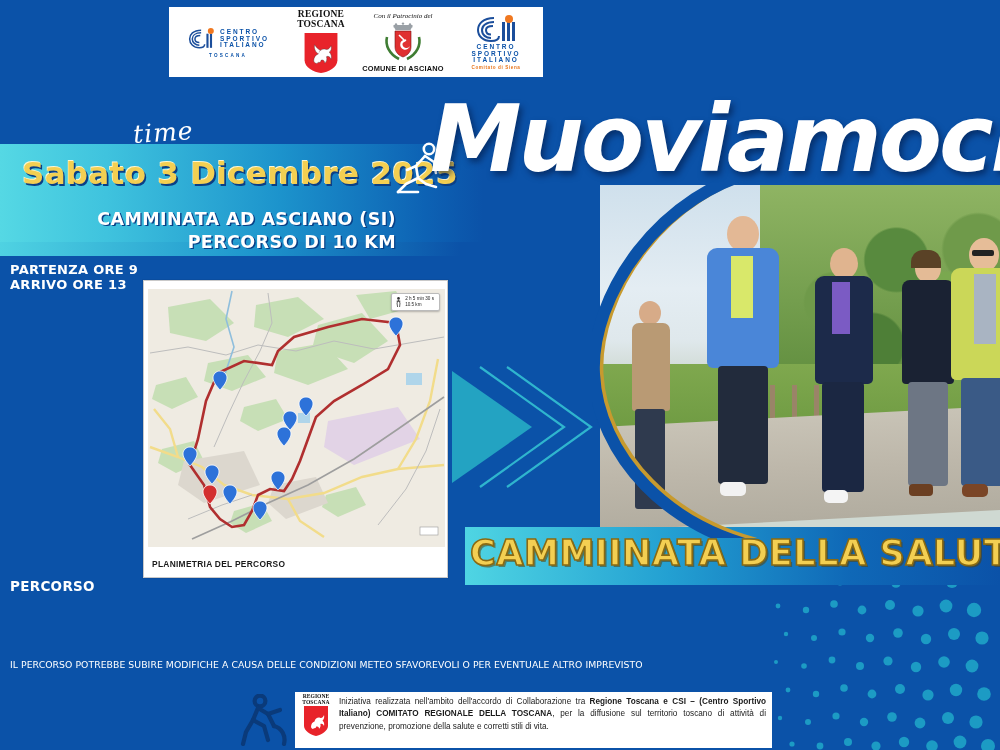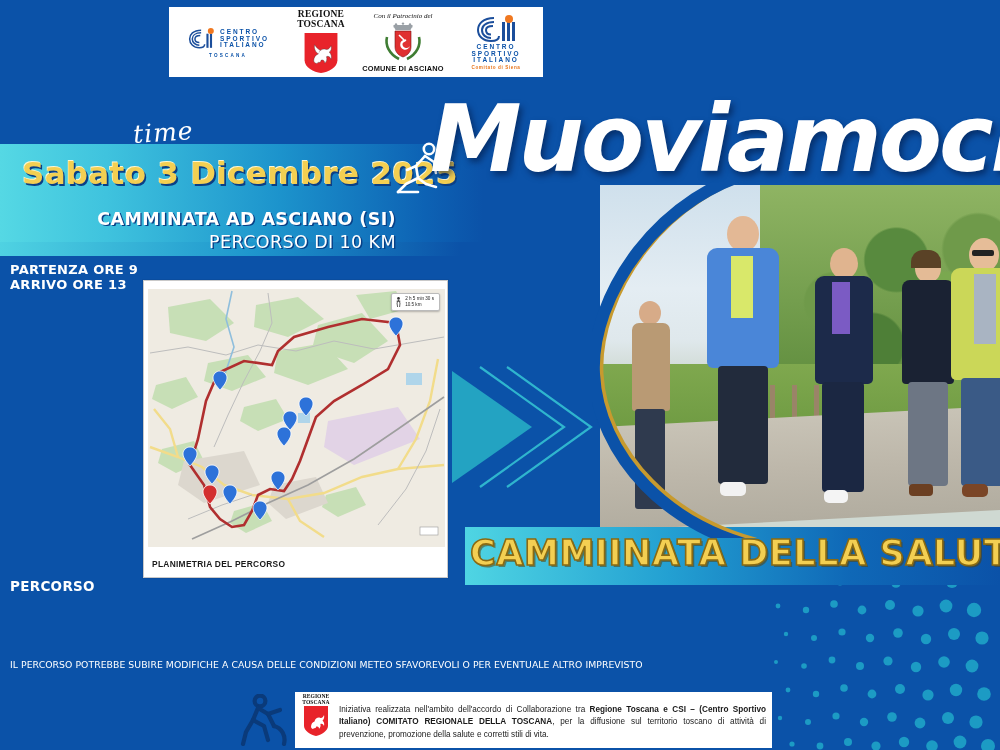--- a/index.html
+++ b/index.html
@@ -82,21 +82,21 @@
 
   .sub1 {
     position:absolute; right:604px; top:209px;
     font-family:"DejaVu Sans", sans-serif; font-weight:bold;
     font-size:17.5px; color:#ffffff; letter-spacing:0.4px;
     text-shadow:1.4px 1.4px 0 #083f86;
     white-space:nowrap;
   }
   .sub2 {
     position:absolute; right:604px; top:232px;
-    font-family:"DejaVu Sans", sans-serif; font-weight:normal;
+    font-family:"DejaVu Sans", sans-serif; font-weight:bold;
     font-size:17.5px; color:#ffffff; letter-spacing:0.4px;
     text-shadow:1.4px 1.4px 0 #083f86;
     white-space:nowrap;
   }
 
   
   .wordmark {
     position:absolute; left:430px; top:96px;
     font-family:"DejaVu Sans", sans-serif;
     font-weight:bold; font-style:italic;
@@ -234,21 +234,21 @@
     width:477px; height:56px;
     background:#ffffff;
     display:flex; align-items:stretch;
     z-index:6;
   }
   .foot-logo { width:42px; display:flex; flex-direction:column; align-items:center; justify-content:flex-start; padding-top:2px; flex:none; }
   .foot-logo .rl { font-family:"Liberation Serif", serif; font-weight:bold; font-size:5.6px; color:#111; line-height:1.0; text-align:center; }
   .foot-text {
     flex:1; padding:4px 6px 4px 2px;
     font-family:"Liberation Sans", sans-serif;
-    font-size:8.2px; color:#1a1a1a; line-height:1.52; text-align:justify;margin-top:8px;
+    font-size:8.2px; color:#1a1a1a; line-height:1.52; text-align:justify;
   }
   .foot-text b { font-weight:bold; }
 </style>
 </head>
 <body>
 
 <div id="poster">
 
   <svg class="dots" viewBox="0 0 230 180">
     <g fill="#1C9BC4">

